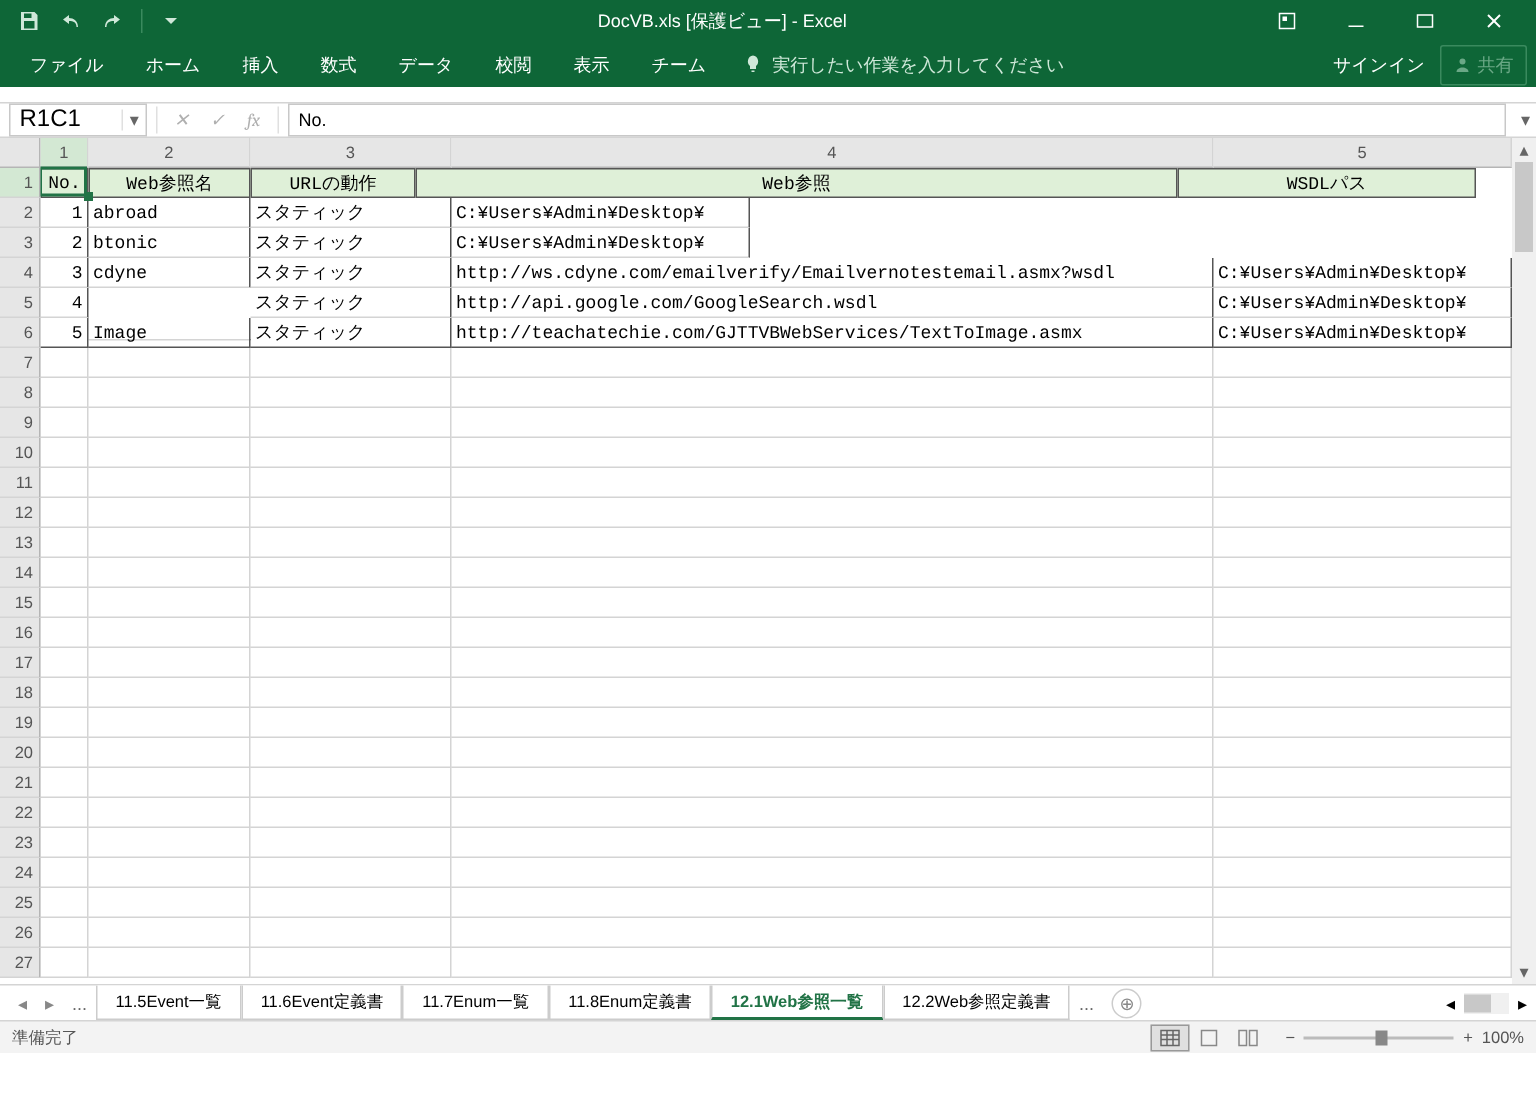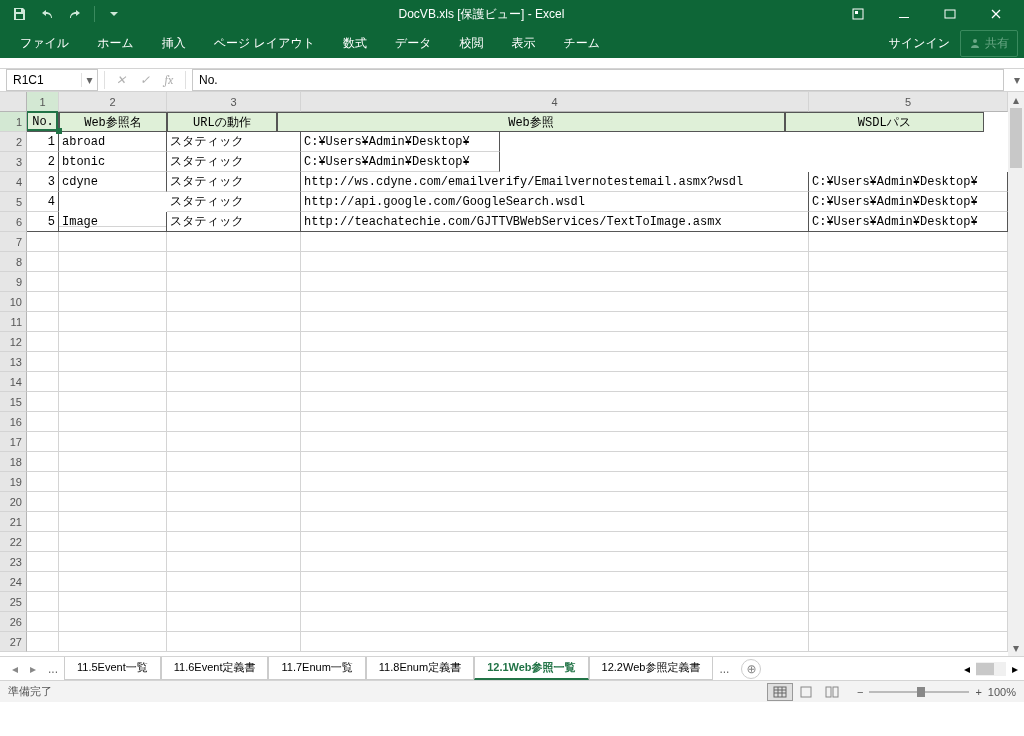--- a/index.html
+++ b/index.html
@@ -15,21 +15,21 @@
 .ribbon-tabs { height:30px; background:#0e6637; color:#fff; display:flex; align-items:center; padding:0 6px; }
 .ribbon-tabs .tab { padding:0 14px; height:30px; display:flex; align-items:center; font-size:12px; }
 .ribbon-tabs .tell { margin-left:10px; display:flex; align-items:center; color:#cfe8d9; gap:6px; }
 .ribbon-tabs .spacer { flex:1; }
 .ribbon-tabs .signin { padding:0 10px; }
 .ribbon-tabs .share { padding:4px 8px; border:1px solid #3a8a5e; border-radius:2px; display:flex; align-items:center; gap:4px; color:#6aa886;}
 .ribbon-tabs .share svg { fill:#6aa886; }
 .ribbon-space { height:10px; background:#fff; }
 .formula-bar { height:24px; display:flex; align-items:center; border-top:1px solid #d4d4d4; border-bottom:1px solid #d4d4d4; background:#fff; }
 .name-box { width:92px; height:22px; border:1px solid #c8c8c8; margin:0 4px 0 6px; display:flex; align-items:center; }
-.name-box span { flex:1; padding:0 6px; font-size:12px; }
+.name-box span { flex:1; padding:0 6px; font-size:16px; }
 .name-box .dd { width:16px; display:flex; align-items:center; justify-content:center; border-left:1px solid #e0e0e0; color:#666;}
 .fb-btns { display:flex; padding:0 2px; }
 .fb-btns .fbbtn { width:24px; height:22px; display:flex; align-items:center; justify-content:center; color:#b0b0b0; font-style:italic; font-family:"Cambria",serif;}
 .fb-sep { width:1px; height:18px; background:#e0e0e0; margin:0 2px; }
 .fb-input { flex:1; height:22px; border:1px solid #c8c8c8; margin:0 6px 0 4px; padding:0 6px; font-size:12px; display:flex; align-items:center;}
 .fb-dd { width:14px; color:#666; display:flex; align-items:center; justify-content:center; }
 .grid-area { height:564px; display:flex; }
 .corner { width:27px; height:20px; background:#e6e6e6; border-right:1px solid #b5b5b5; border-bottom:1px solid #b5b5b5;}
 .col-headers { display:flex; height:20px; }
 .colh { background:#e6e6e6; border-right:1px solid #d4d4d4; border-bottom:1px solid #b5b5b5; display:flex; align-items:center; justify-content:center; font-size:11px; color:#555; }
@@ -120,26 +120,31 @@
           <line x1="10" y1="2" x2="2" y2="10"></line>
         </svg>
       </div>
   </div>
 </div>
 
 <div class="ribbon-tabs">
   <div class="tab">ファイル</div>
   <div class="tab">ホーム</div>
   <div class="tab">挿入</div>
-  <div class="tab">ページ レイアウト</div>
   <div class="tab">数式</div>
   <div class="tab">データ</div>
   <div class="tab">校閲</div>
   <div class="tab">表示</div>
   <div class="tab">チーム</div>
+  <div class="tell">
+    <svg width="14" height="14" viewBox="0 0 14 14">
+        <path fill="#cfe8d9" d="M7 1a4 4 0 00-2 7v2h4V8a4 4 0 00-2-7zm-1 10h2v1H6v-1z"></path>
+      </svg>
+    <span>実行したい作業を入力してください</span>
+  </div>
   <div class="spacer"></div>
   <div class="signin">サインイン</div>
   <div class="share">
     <svg width="12" height="12" viewBox="0 0 12 12">
         <circle cx="6" cy="4" r="2"></circle>
         <path d="M2 11c0-2 2-3 4-3s4 1 4 3H2z"></path>
       </svg>
     <span>共有</span>
   </div>
 </div>

